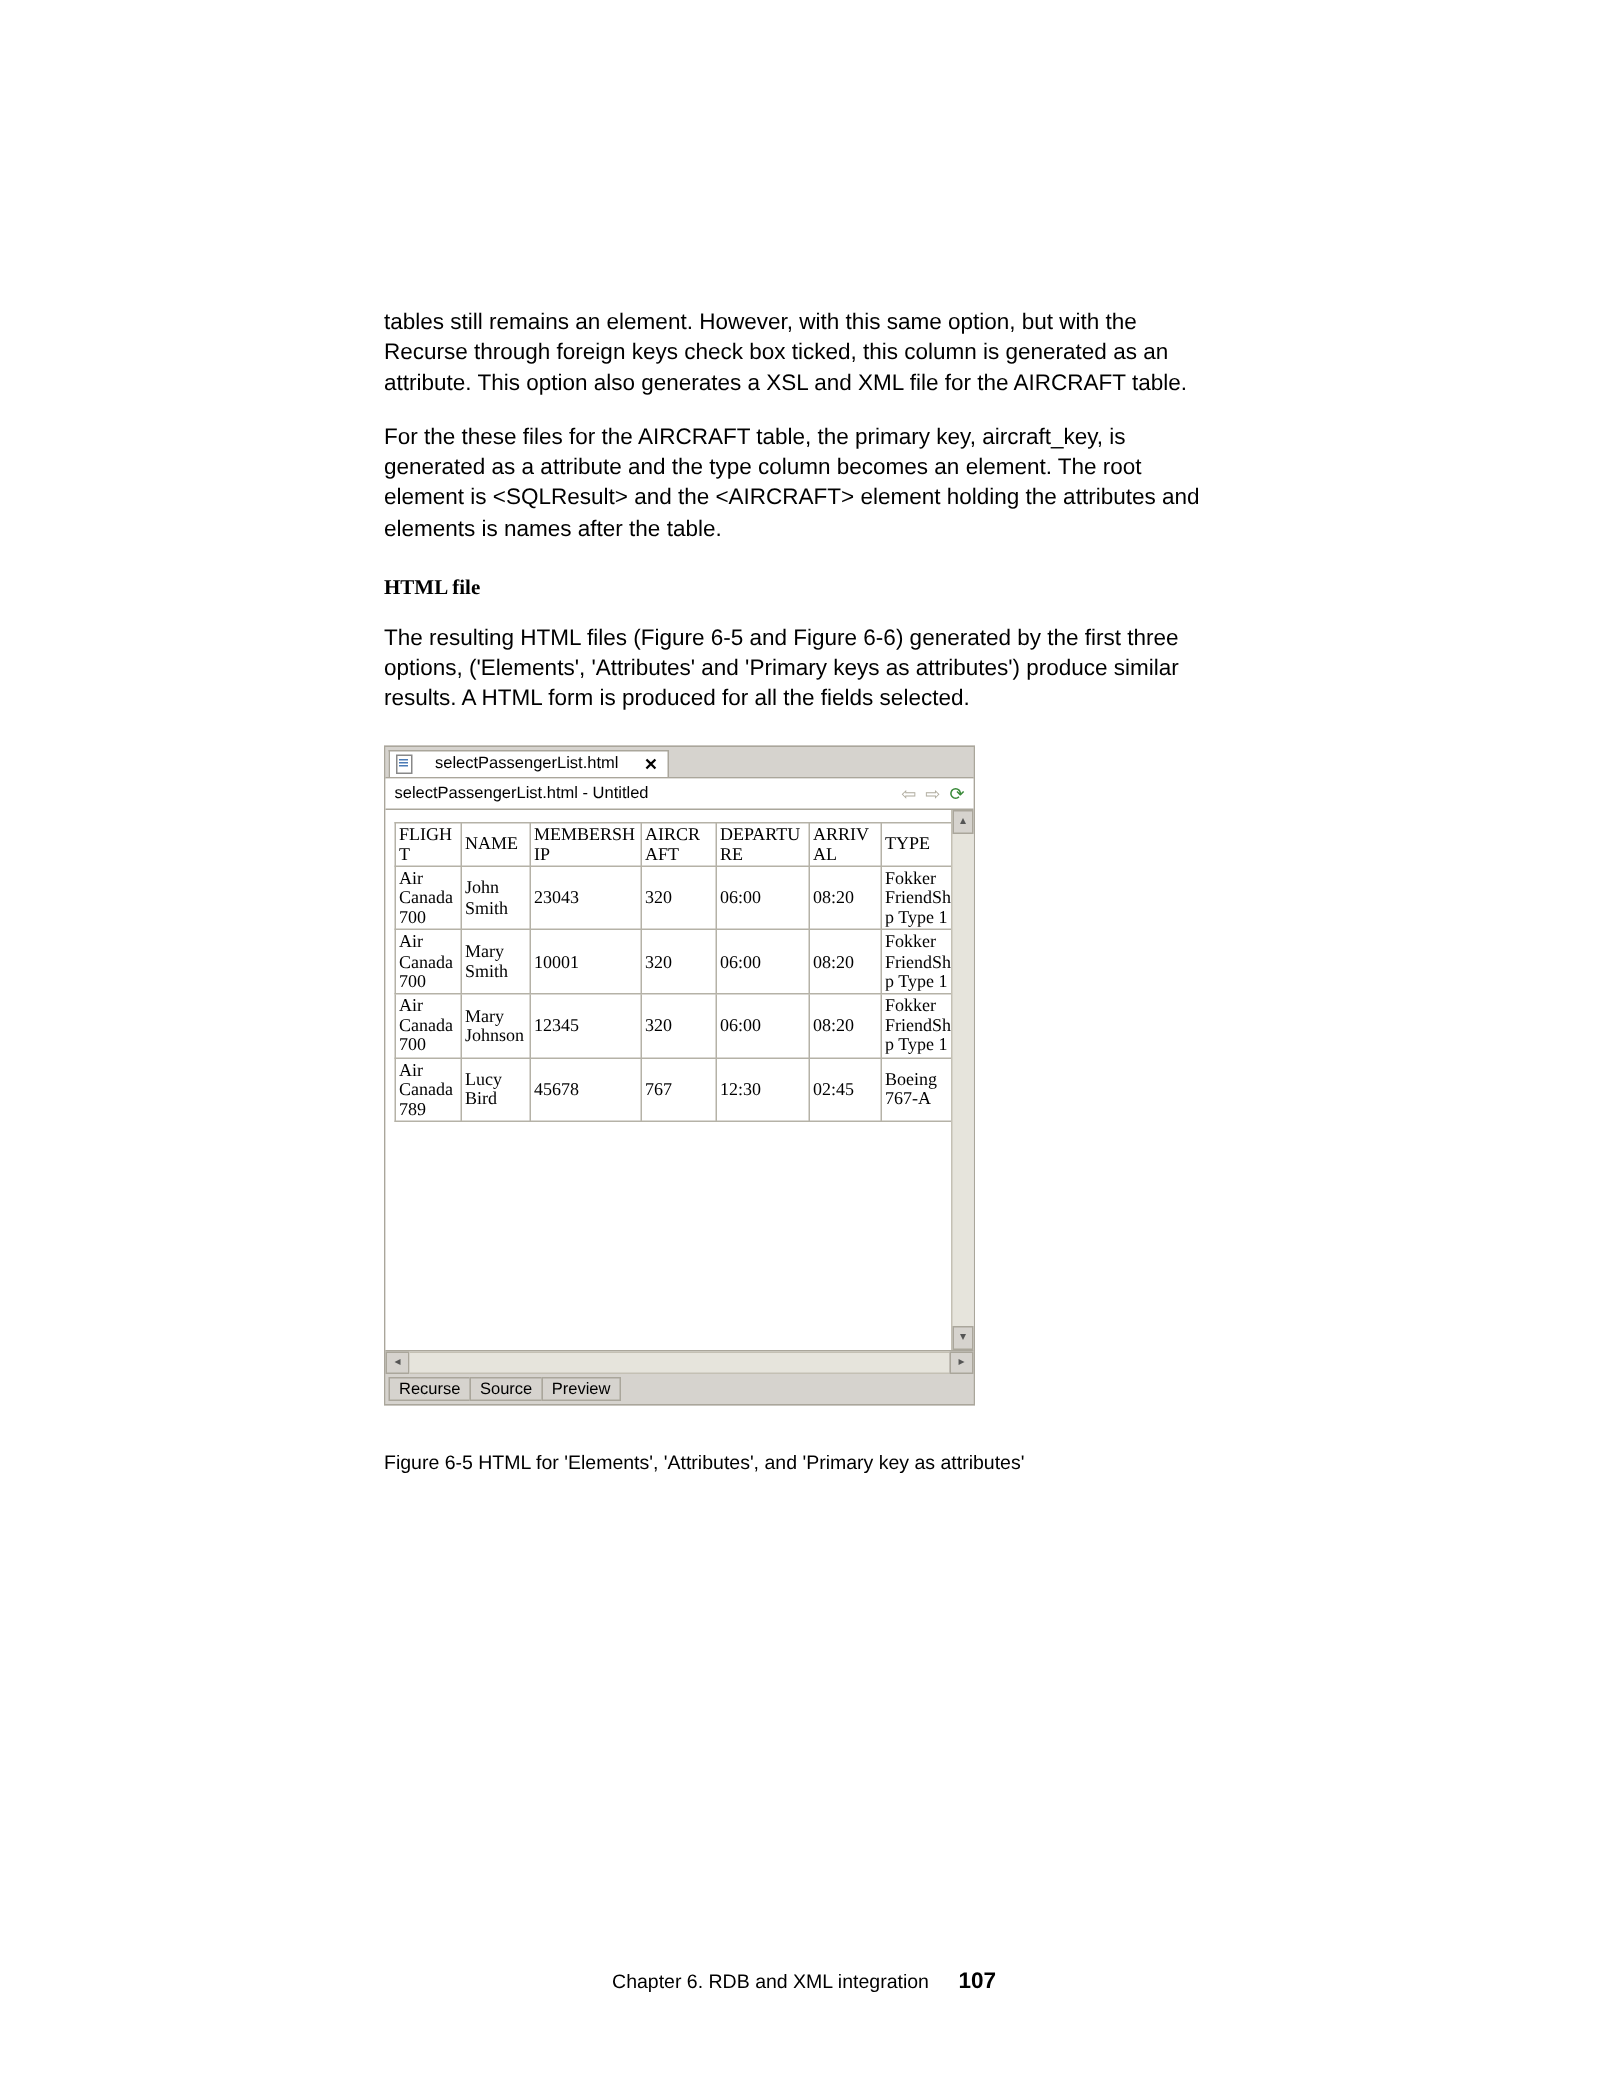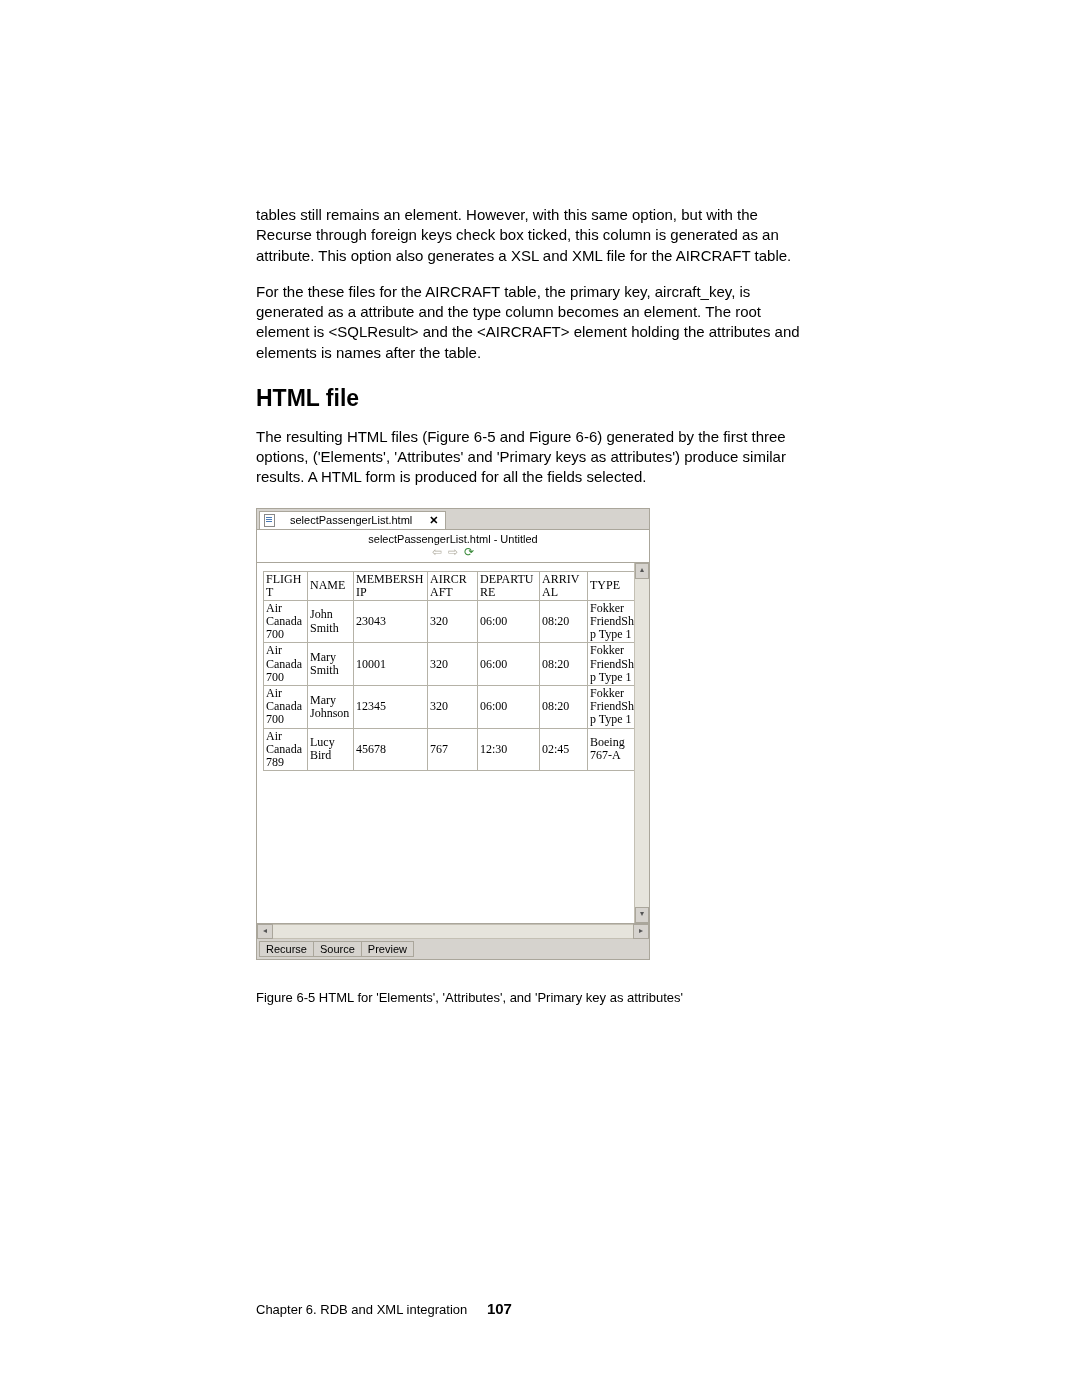--- a/index.html
+++ b/index.html
@@ -16,23 +16,24 @@
     top: 190px;
     left: 256px;
     width: 560px;
   }
   .body-text {
     font-size: 15px;
     line-height: 1.35;
     margin-bottom: 16px;
   }
   h3.section-heading {
-    font-size: 23px;
+    font-size: 14px;
     font-weight: bold;
     margin: 22px 0 2px 0;
+    font-family: Liberation Serif, serif;
   }
   .screenshot {
     width: 392px;
     margin-top: 20px;
     background: #d6d3ce;
     border: 1px solid #aaa69b;
     font-family: Tahoma, Arial, sans-serif;
     font-size: 11px;
     color: #000;
   }
@@ -68,21 +69,20 @@
     font-weight: bold;
     margin-left: 2px;
   }
   .title-row {
     background:#fff;
     border-bottom:1px solid #aaa69b;
     padding:3px 6px;
     display:flex;
     justify-content:space-between;
     align-items:center;
-    flex-direction:column;
   }
   .nav-icons { display:flex; gap:6px; align-items:center; font-size:12px; color:#9a968b;}
   .nav-icons .arrow { color:#b0ac9f; }
   .nav-icons .refresh { color:#3a8a3a; }
   .content-area {
     background:#fff;
     position:relative;
     height: 360px;
   }
   .content-inner {
@@ -146,24 +146,24 @@
     padding:1px 6px;
     font-size:11px;
     margin-right:-1px;
   }
   .figure-caption {
     font-size: 13px;
     margin-top: 30px;
   }
   .footer {
     position: absolute;
-    bottom: 80px;
+    bottom: 68px;
     left: 256px;
     width: 560px;
-    text-align: left;
+    text-align: center;
     font-size: 13px;
   }
   .footer .pnum {
     font-weight: bold;
     margin-left: 16px;
     font-size: 15px;
   }
 </style>
 </head>
 <body>

